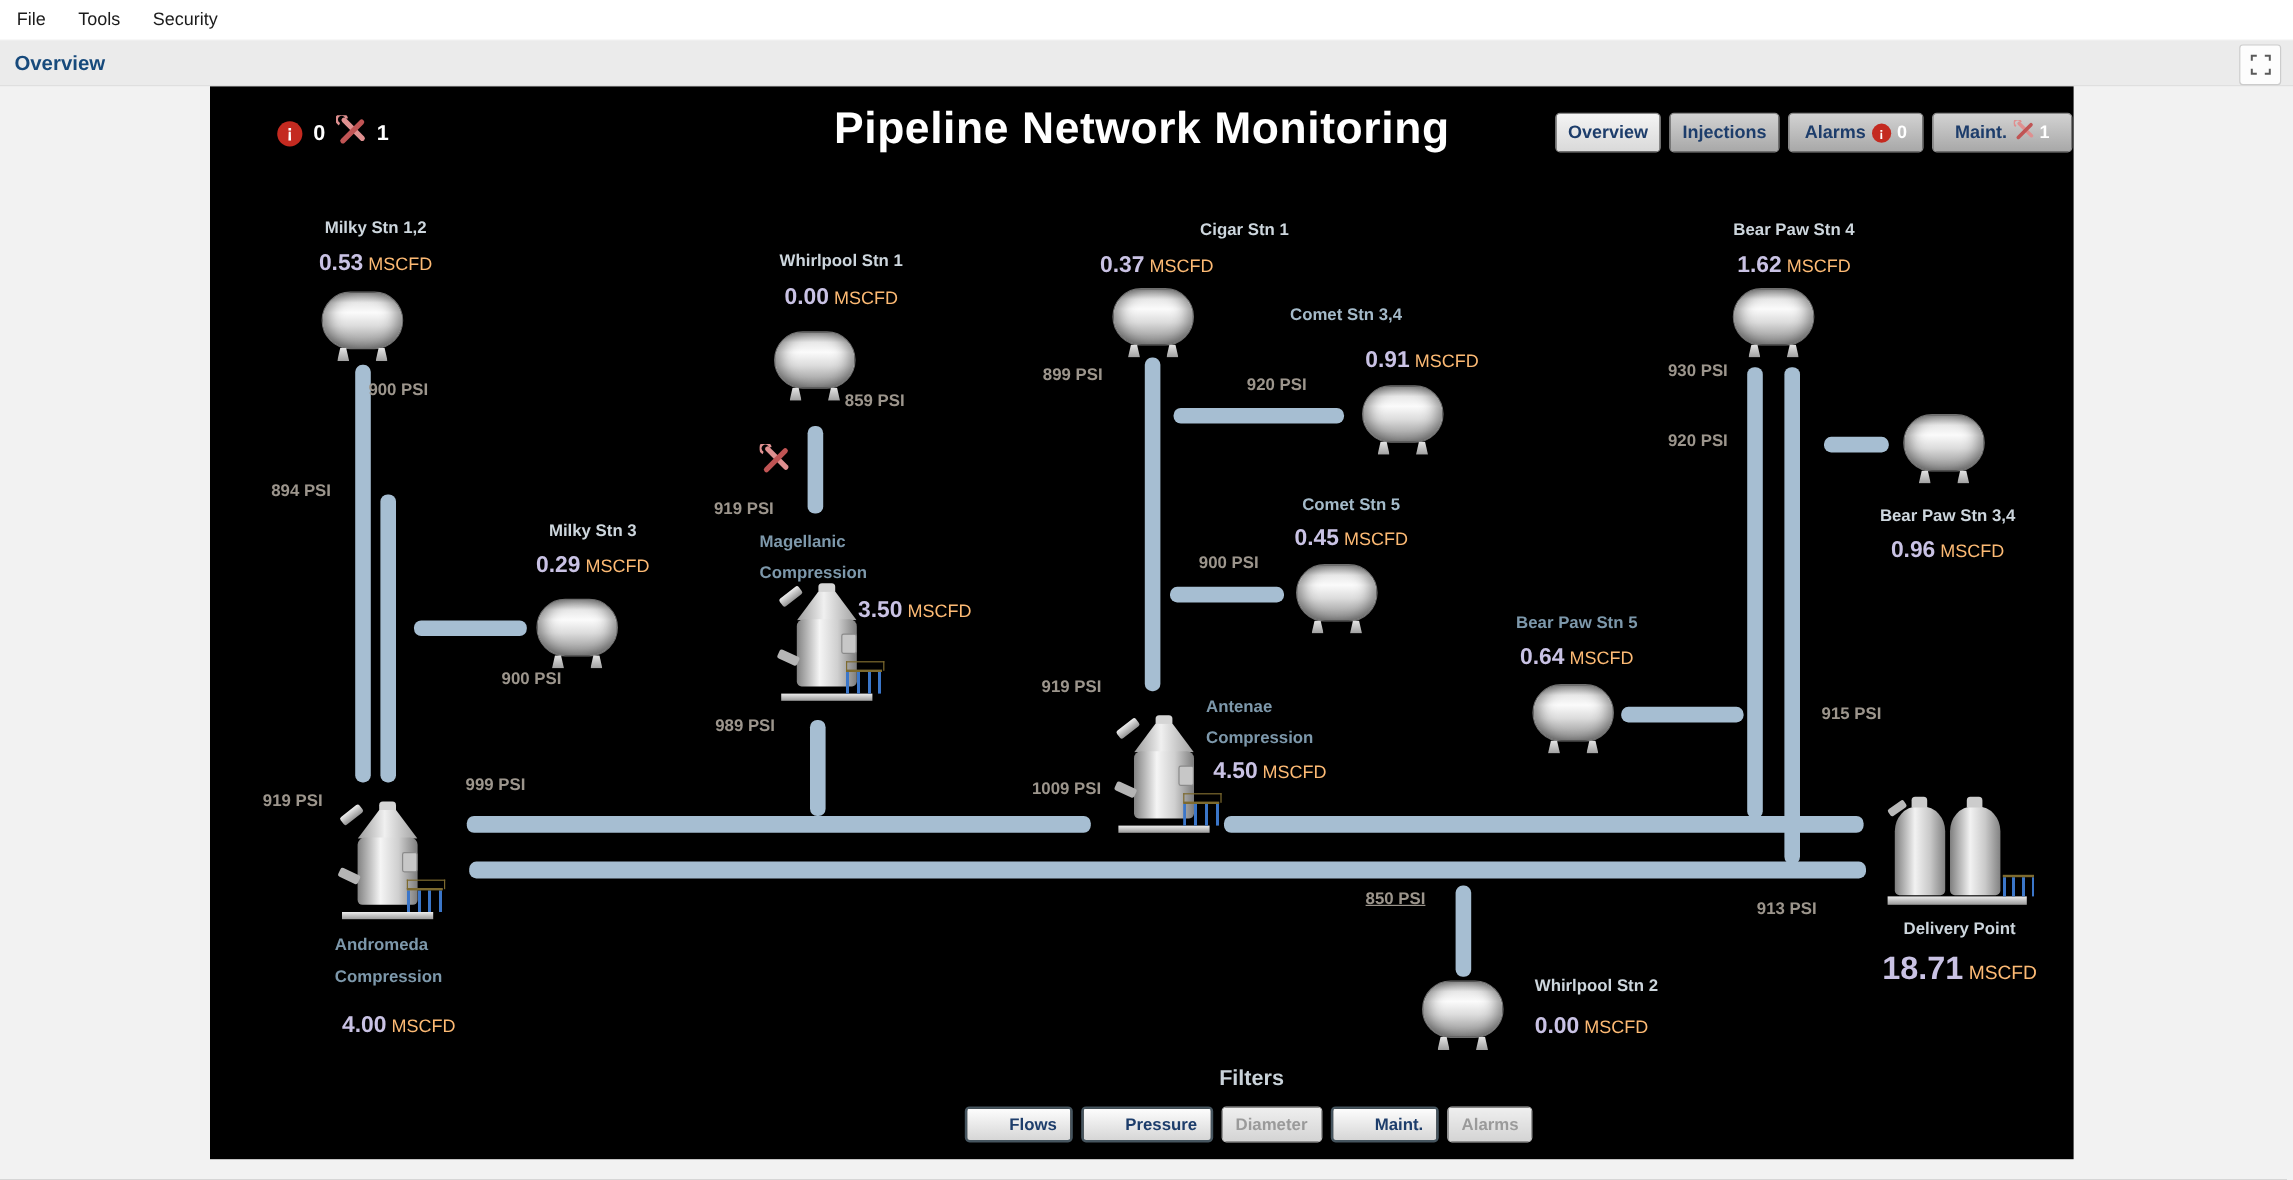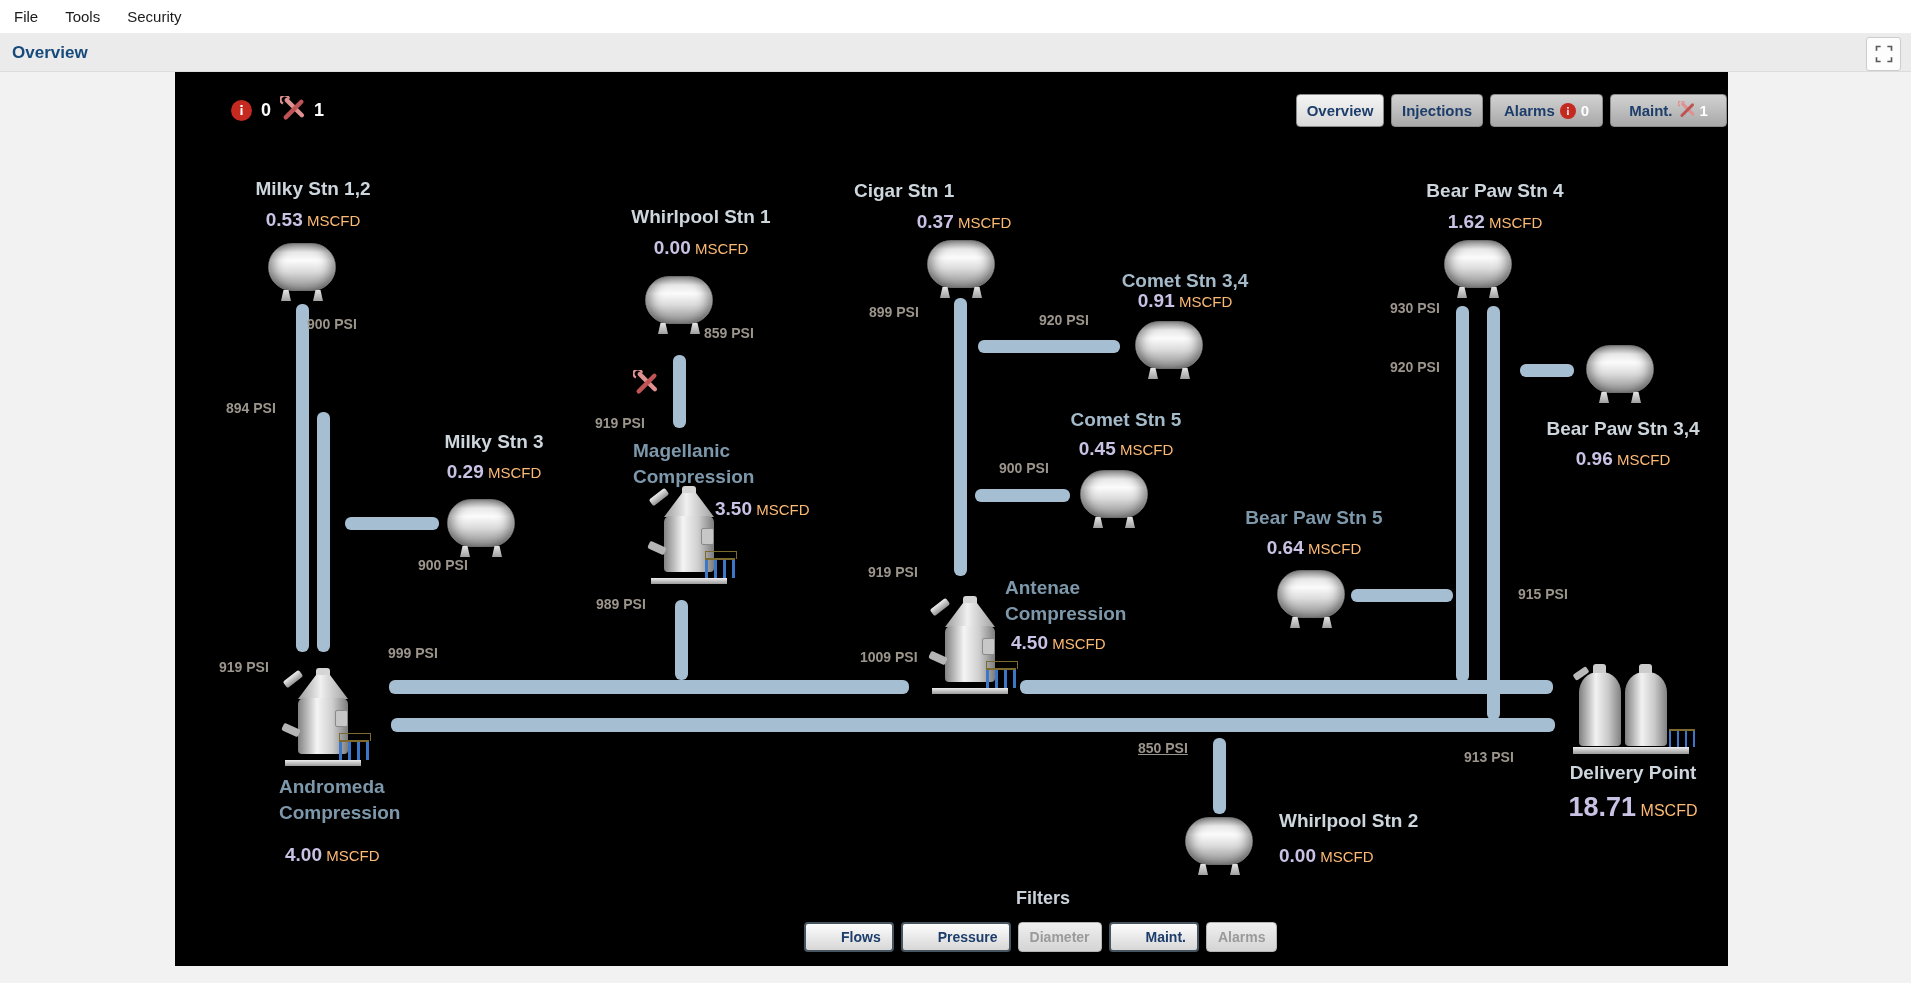--- a/index.html
+++ b/index.html
@@ -39,21 +39,21 @@
   .nav-btn.active { background:linear-gradient(180deg,#f4f4f4,#d9d9d9); }
   .badge-alert { display:inline-block; width:16px; height:16px; border-radius:50%; background:#c42a20;
     color:#fff; font-size:11px; font-weight:bold; text-align:center; line-height:16px; }
   .badge-alert i { font-style:normal; display:inline-block; transform:rotate(180deg); }
   .badge-count { color:#fff; font-size:15px; font-weight:bold; }
   .nav-btn .tools-svg { width:17px; height:17px; }
 
   
   .pipe { position:absolute; background:#a6bed2; border-radius:6px; }
   .psi { position:absolute; font-size:14px; font-weight:bold; color:#9c958c; white-space:nowrap; }
-  .st-name { position:absolute; font-size:19px; font-weight:bold; line-height:26px; white-space:pre-line; }
+  .st-name { position:absolute; font-size:14px; font-weight:bold; line-height:26px; white-space:pre-line; }
   .c-light { color:#cdd6dd; } .c-mid { color:#a4bac9; } .c-steel { color:#7d98ab; }
   .st-val { position:absolute; font-size:19px; font-weight:bold; color:#c9c2e4; white-space:nowrap; }
   .st-val .unit { font-size:15px; font-weight:normal; color:#fdba74; }
   .st-val .big-num { font-size:27px; }
   .st-val.bigline .unit { font-size:16px; }
   .maint-marker { position:absolute; width:23px; height:23px; }
 
   
   .tank { position:absolute; width:68px; height:58px; }
   .tank .tbody { position:absolute; left:0; top:0; width:68px; height:48px; border-radius:24px;
@@ -143,20 +143,21 @@
         <span class="alert-ic"><span class="excl">!</span></span>
         <span class="cnt">0</span>
         <span class="tools-wrap" id="hdr-tools"><svg class="tools-svg" viewBox="0 0 24 24" fill="none">
               <path d="M6.5 4 L21 18.5" stroke="#df9090" stroke-width="4.2" stroke-linecap="round"></path>
               <path d="M2.8 7.2 A4.1 4.1 0 1 1 8.6 2.6" stroke="#df9090" stroke-width="2.1"></path>
               <path d="M20.5 5.5 L5.5 20.5" stroke="#c05454" stroke-width="4.2" stroke-linecap="round"></path>
             </svg></span>
         <span class="cnt">1</span>
       </div>
 
+      <div class="canvas-title">Pipeline Network Monitoring</div>
 
       <div class="navbtns" id="navbtns">
           <div class="nav-btn active" style="width: 88px;">
             <span>Overview</span>
           </div>
           <div class="nav-btn" style="width: 92px;">
             <span>Injections</span>
           </div>
           <div class="nav-btn" style="width: 113px;">
             <span>Alarms</span>
@@ -246,28 +247,28 @@
             <div class="scaf"></div>
           </div>
           <div class="st-name c-steel" style="left: 458px; top: 366px; width: 240px; text-align: left;">Magellanic
 Compression</div>
           <div class="st-val" style="left: 540px; top: 426px; width: 200px; text-align: left;"><span class="num">3.50</span><span class="unit"> MSCFD</span></div>
           <div class="tank" style="left: 752px; top: 168px;">
             <div class="tbody"></div>
             <div class="leg l"></div>
             <div class="leg r"></div>
           </div>
-          <div class="st-name c-light" style="left: 679px; top: 106px; width: 220px; text-align: left;">Cigar Stn 1</div>
+          <div class="st-name c-light" style="left: 679px; top: 106px; width: 220px; text-align: right;">Cigar Stn 1</div>
           <div class="st-val" style="left: 679px; top: 139px; width: 220px; text-align: center;"><span class="num">0.37</span><span class="unit"> MSCFD</span></div>
           <div class="tank" style="left: 960px; top: 249px;">
             <div class="tbody"></div>
             <div class="leg l"></div>
             <div class="leg r"></div>
           </div>
-          <div class="st-name c-mid" style="left: 900px; top: 196px; width: 220px; text-align: center;">Comet Stn 3,4</div>
+          <div class="st-name c-mid" style="left: 900px; top: 177px; width: 220px; ">Comet Stn 3,4</div>
           <div class="st-val" style="left: 900px; top: 218px; width: 220px; text-align: center;"><span class="num">0.91</span><span class="unit"> MSCFD</span></div>
           <div class="tank" style="left: 905px; top: 398px;">
             <div class="tbody"></div>
             <div class="leg l"></div>
             <div class="leg r"></div>
           </div>
           <div class="st-name c-mid" style="left: 841px; top: 335px; width: 220px; text-align: center;">Comet Stn 5</div>
           <div class="st-val" style="left: 841px; top: 366px; width: 220px; text-align: center;"><span class="num">0.45</span><span class="unit"> MSCFD</span></div>
           <div class="tank" style="left: 1269px; top: 168px;">
             <div class="tbody"></div>

